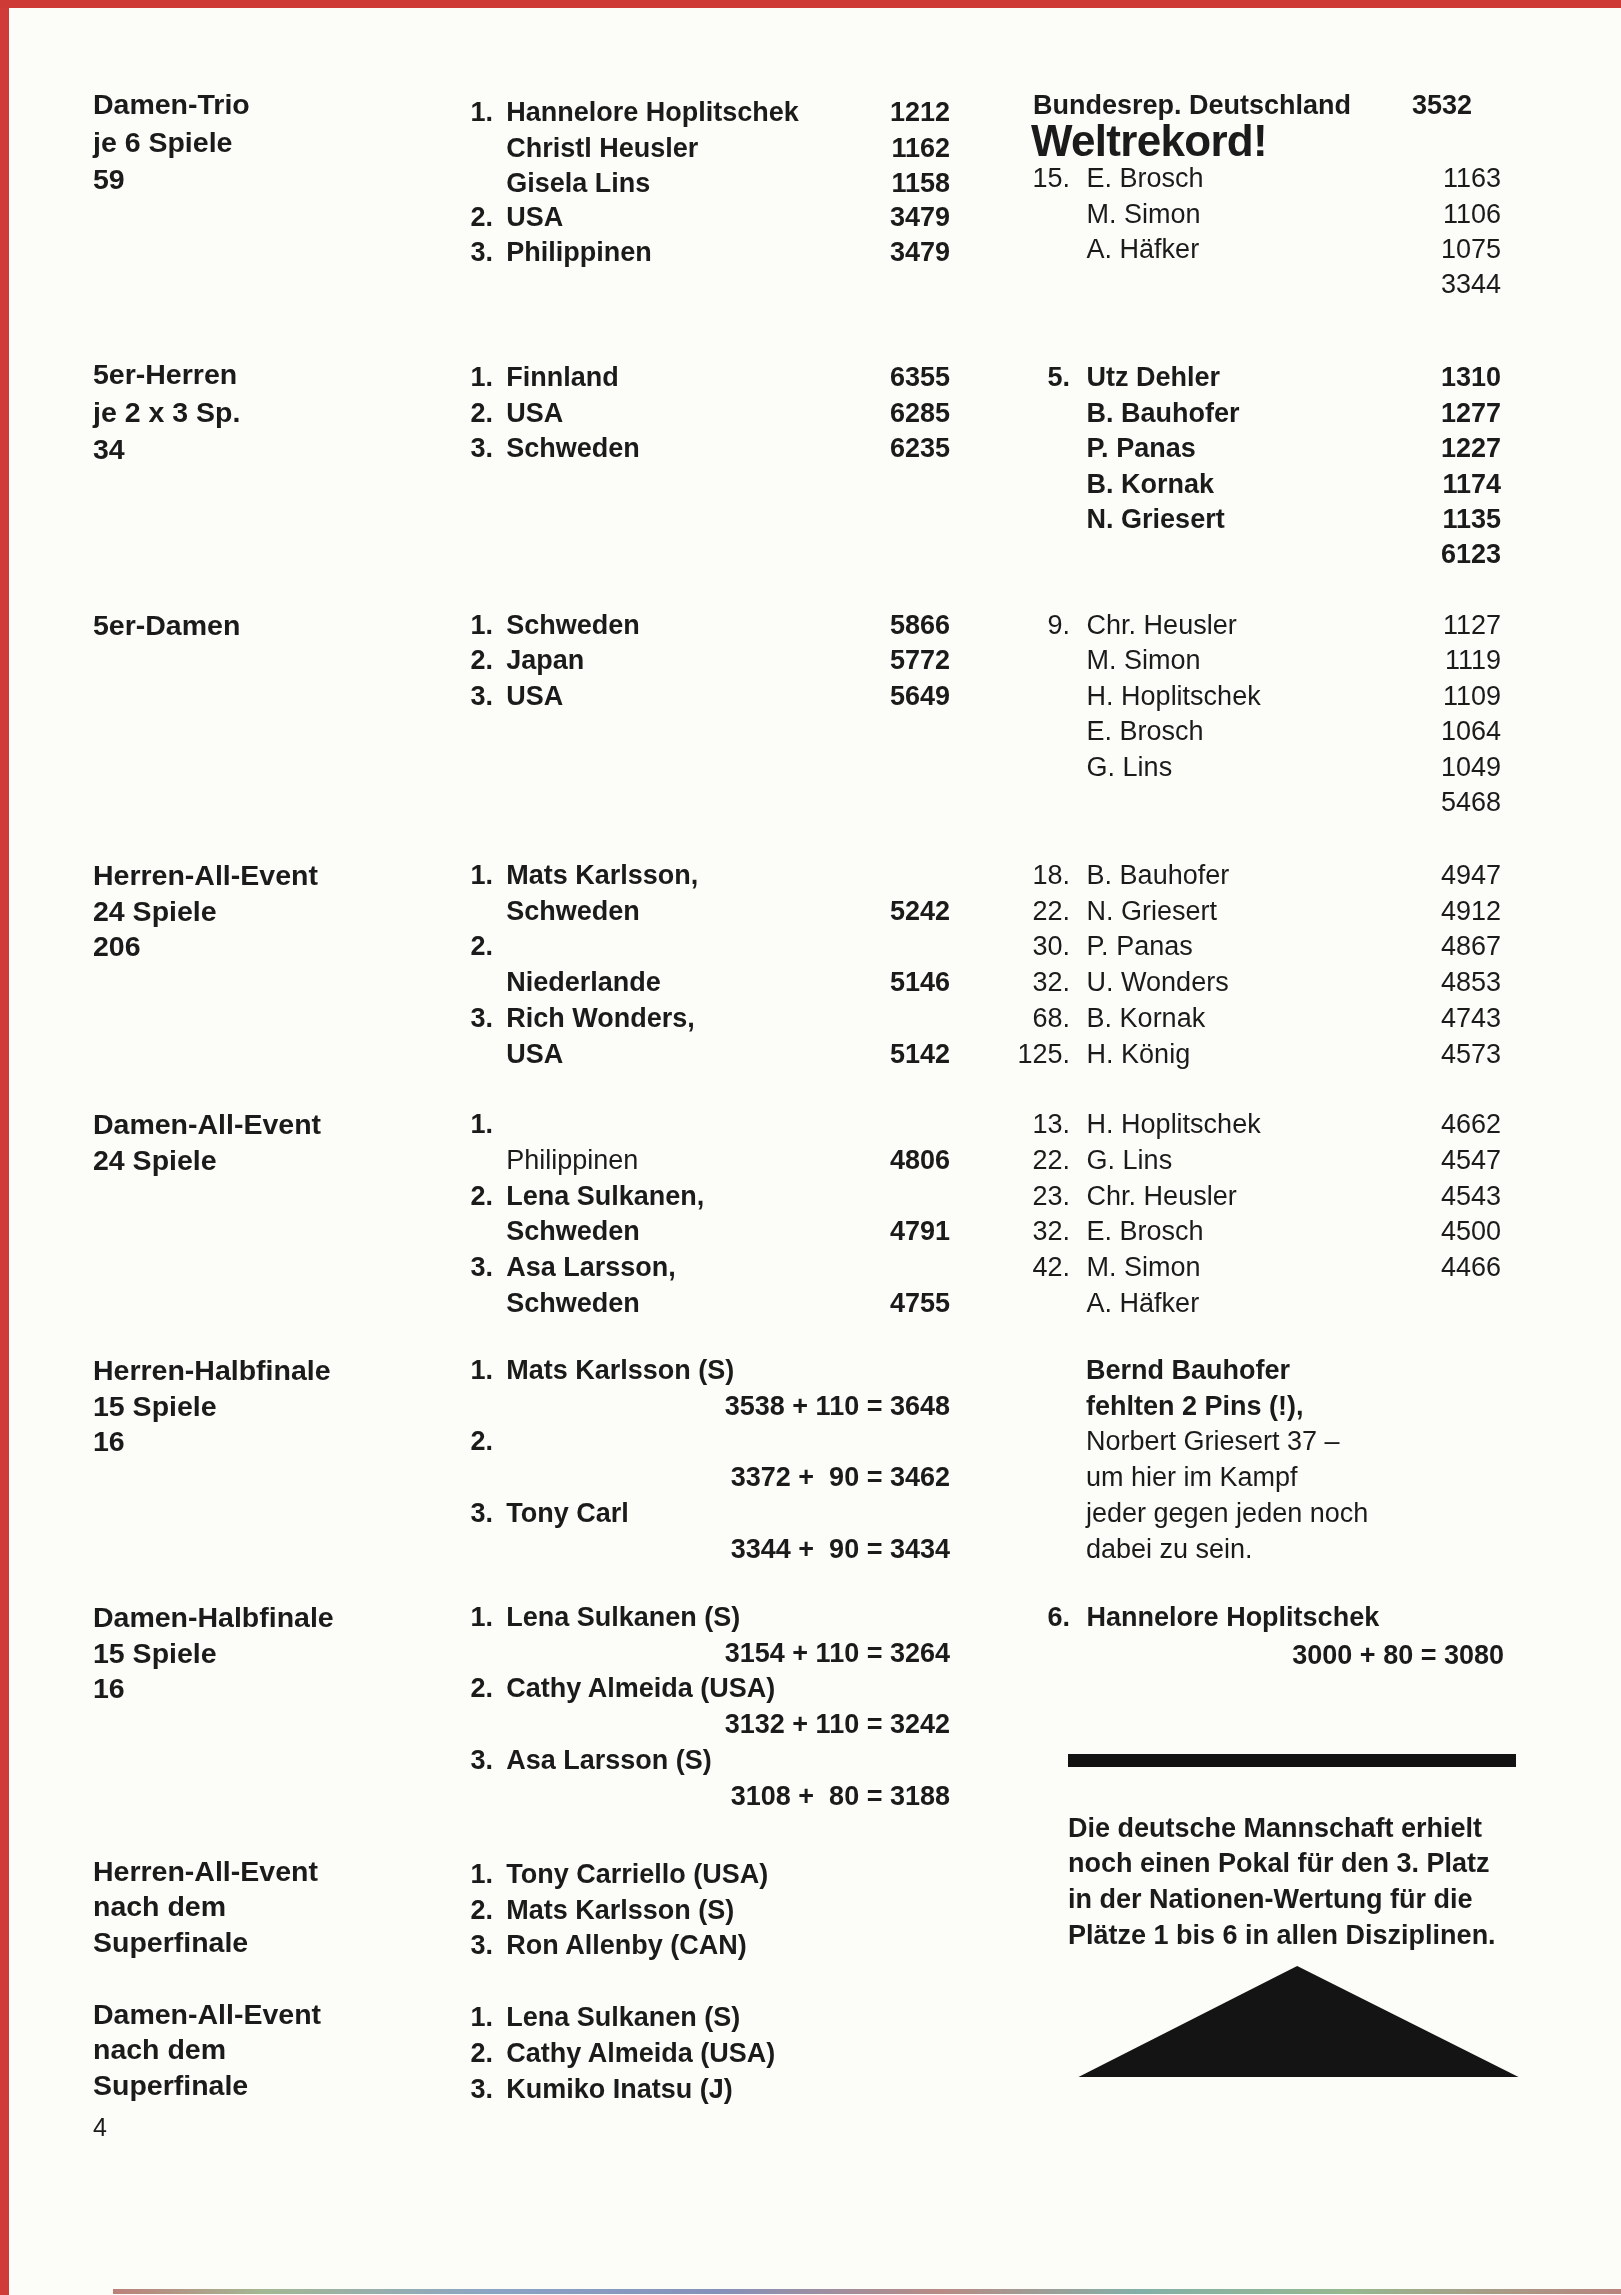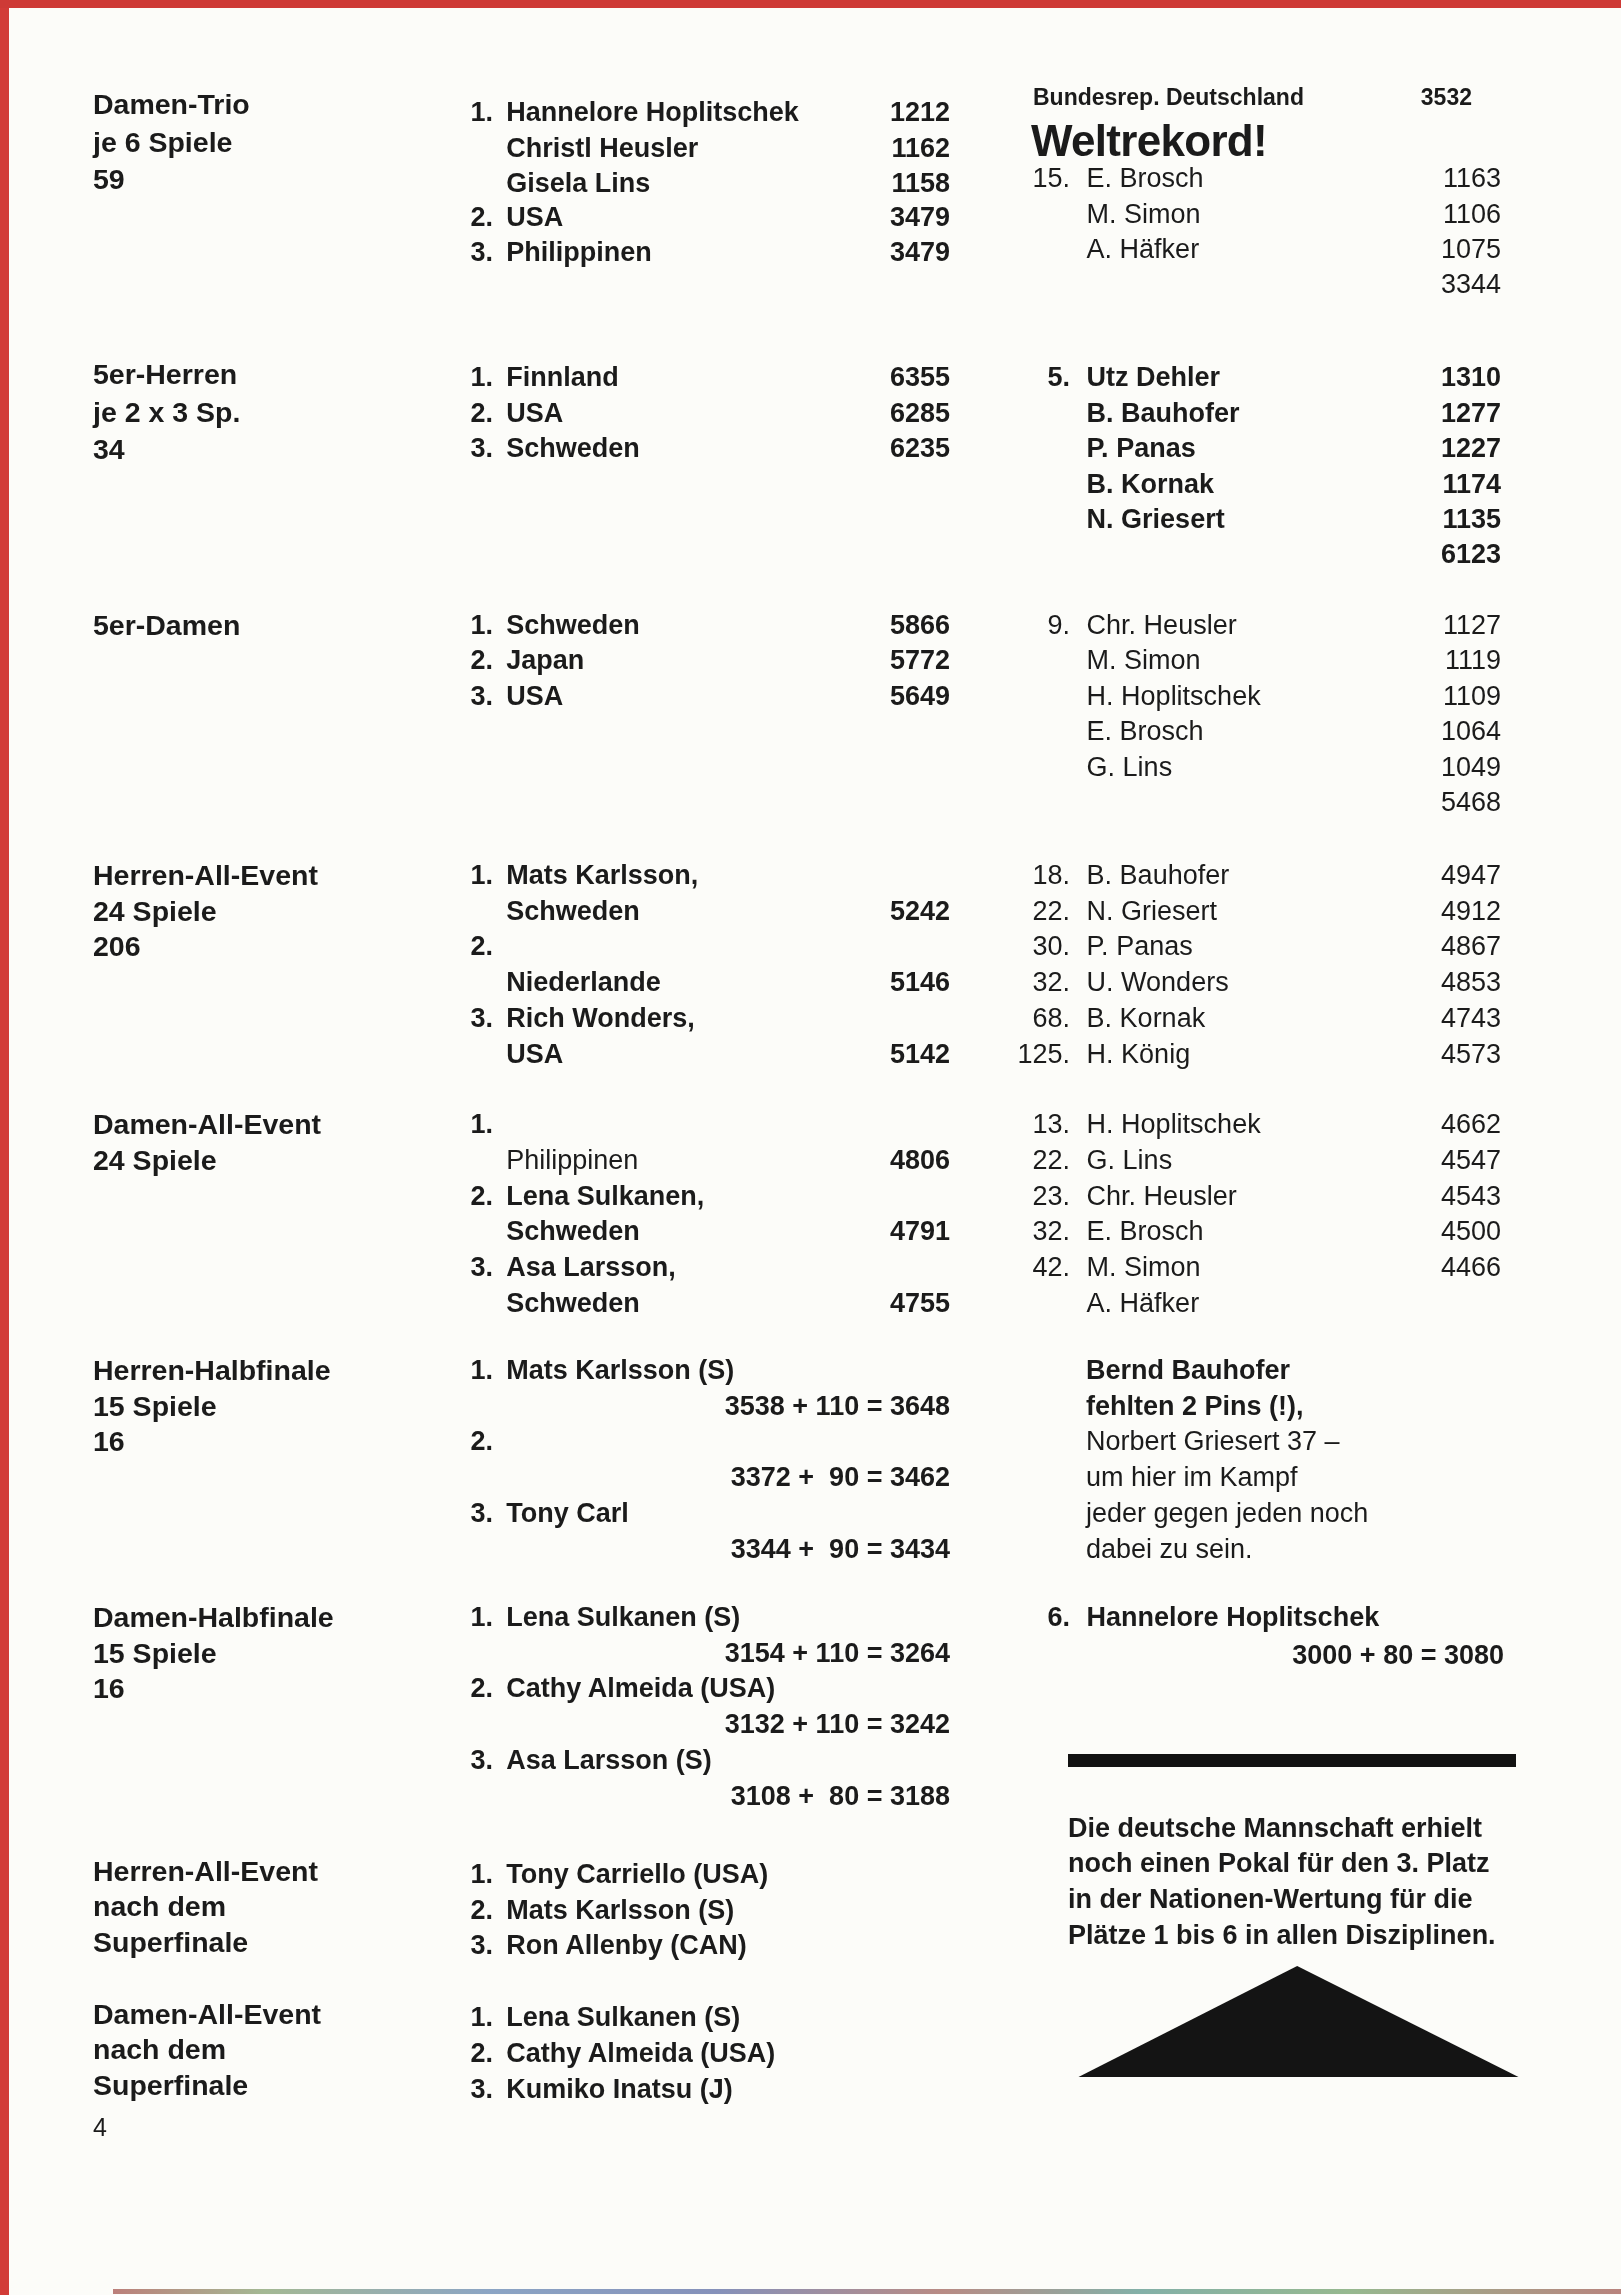--- a/index.html
+++ b/index.html
@@ -13,22 +13,22 @@
   .mid .nm{flex:1;padding-left:13.2px}
   .mid .sc{flex:none;text-align:left}
   .rgt{left:994px;width:507px;display:flex}
   .rgt .rk{flex:none;width:76px;text-align:right}
   .rgt .nm{flex:1;padding-left:16.6px}
   .rgt .sc{flex:none}
   .eq{left:437px;width:513px;text-align:right;font-weight:700}
   .eqr{left:994px;width:510px;text-align:right;font-weight:700}
   .lbl{position:absolute;left:93px;width:358px;font-weight:700;font-size:28.5px;line-height:34px;height:34px}
   .note{position:absolute;left:1086px;font-size:27px;line-height:34px;height:34px}
-  .hdr{position:absolute;left:1033px;top:80px;width:439px;display:flex;justify-content:space-between;
-       font-weight:700;font-size:23px;line-height:34px}
+  .hdr{position:absolute;left:1033px;top:88px;width:439px;display:flex;justify-content:space-between;
+       font-weight:700;font-size:27px;line-height:34px}
   .wr{position:absolute;left:1031px;top:117px;font-weight:700;font-size:44px;line-height:48px;letter-spacing:-0.7px}
   .bar{position:absolute;left:1068px;top:1754px;width:448px;height:13.2px;background:#121212}
   .close-line{position:absolute;left:1068px;font-weight:700;font-size:27px;line-height:34px;height:34px}
   .tri{position:absolute;left:1078px;top:1966px}
   .pagenum{position:absolute;left:93px;top:2113px;font-size:25px;line-height:29px}
   .edge-l{position:absolute;left:0;top:0;width:9.3px;height:100%;background:#d23c38}
   .edge-t{position:absolute;left:0;top:0;width:100%;height:8px;background:#ce3a36}
   .edge-b{position:absolute;left:113px;top:2289px;height:5.3px;width:1508px;opacity:.7;
           background:linear-gradient(90deg,#a04a44,#7d9b68 10%,#5b7fae 25%,#52639f 40%,#9b5a52 55%,#4f8f85 68%,#6a9b62 82%,#9b4f49)}
 </style>

